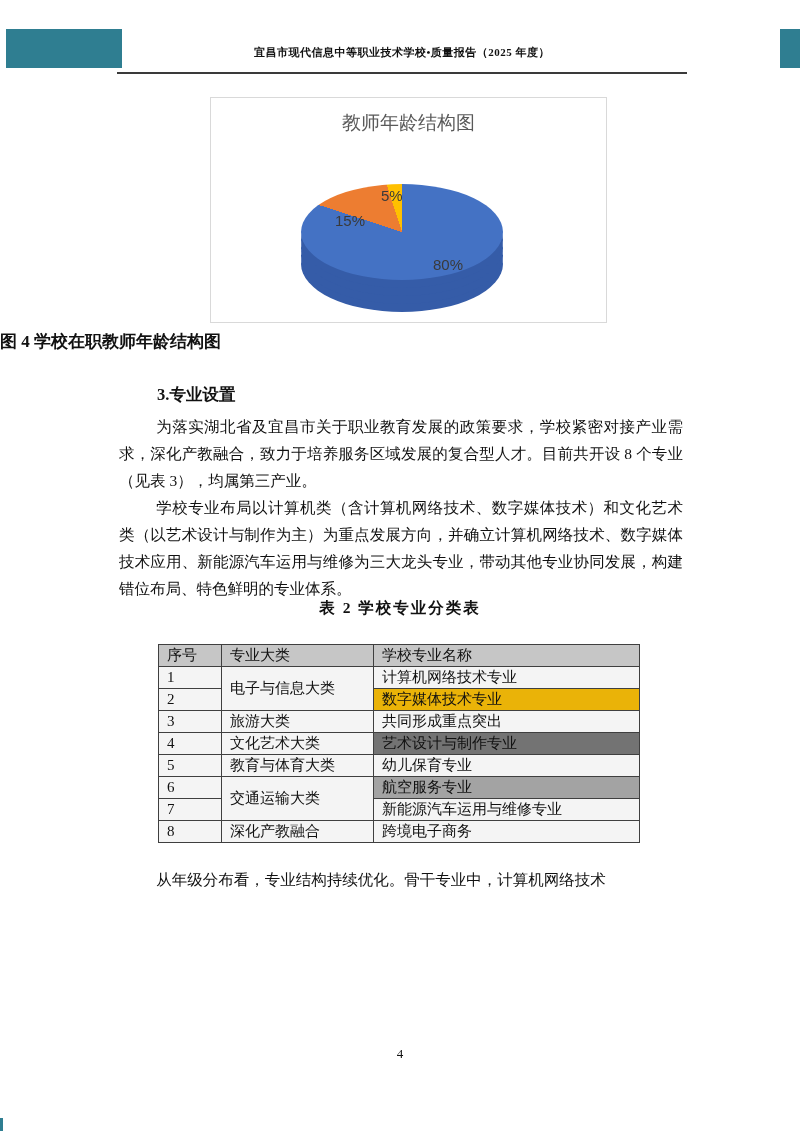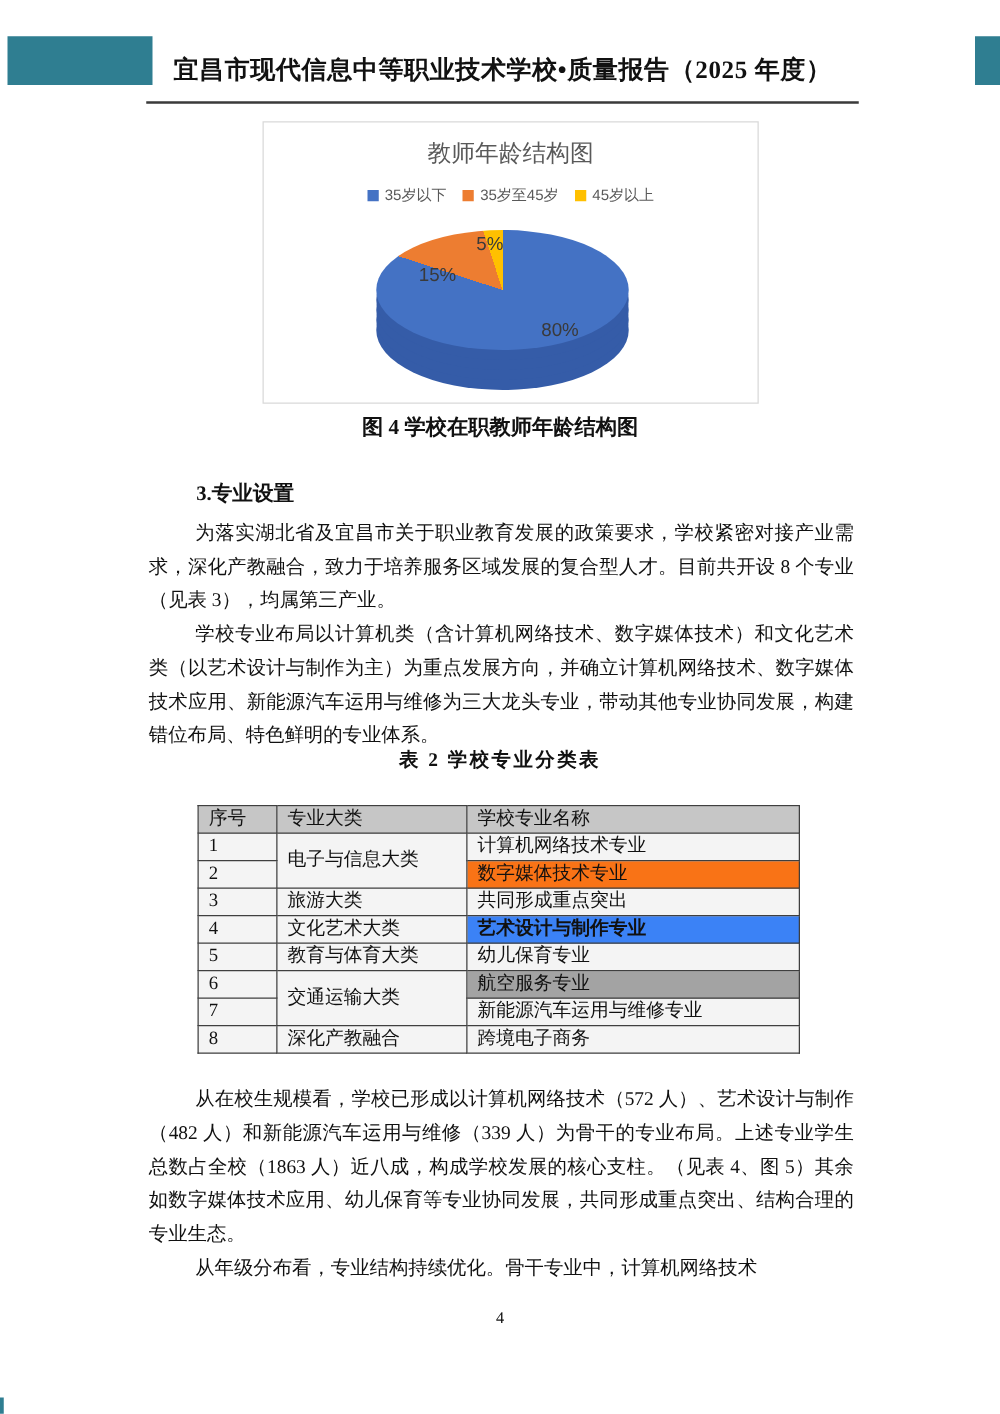--- a/index.html
+++ b/index.html
@@ -10,41 +10,41 @@
   .abs{position:absolute;}
   
   .corner{position:absolute;background:#2F7E91;}
   .corner-tl{left:6px;top:29px;width:116px;height:39px;}
   .corner-tr{left:780px;top:29px;width:20px;height:39px;}
   .corner-bl-sliver{left:0;top:1118px;width:3px;height:13px;}
   .header-block{
     left:117px;top:34px;width:570px;text-align:center;
     border-bottom:2px solid #3a3a3a;padding:8px 0 12px 0;
   }
-  .report-title{font-size:20px;font-weight:bold;letter-spacing:.5px;}
+  .report-title{font-size:11px;font-weight:bold;letter-spacing:.5px;}
   
   .chart-frame{left:210px;top:97px;width:397px;height:226px;background:#fff;
     border:1.5px solid #D9D9D9;box-sizing:border-box;
     font-family:"Liberation Sans","DejaVu Sans",sans-serif;}
   .chart-title{position:absolute;left:0;top:12px;width:100%;text-align:center;
     font-size:19px;color:#595959;}
   .chart-legend{position:absolute;left:0;top:50px;width:100%;display:flex;
     justify-content:center;align-items:center;gap:13px;}
   .legend-item{display:flex;align-items:center;gap:5px;}
   .legend-swatch{width:9px;height:9px;display:inline-block;}
   .legend-label{font-size:12px;color:#595959;}
   .pie{position:absolute;left:90px;top:86px;width:202px;height:128px;}
   .pie-layer{position:absolute;left:0;width:202px;height:96px;border-radius:50%;}
   .pie-label{position:absolute;font-size:15px;color:#3a3a3a;
     font-family:"Liberation Sans","DejaVu Sans",sans-serif;}
   .lbl-80{left:132px;top:72px;}
   .lbl-15{left:34px;top:12px;margin-top:16px;}
   .lbl-5{left:80px;top:3px;}
   
-  .fig-caption{left:0;top:330px;width:800px;text-align:center;
+  .fig-caption{left:0;top:330px;width:800px;text-align:left;
     font-size:17px;font-weight:bold;}
   .sec-heading{left:157px;top:384px;font-size:16.5px;font-weight:bold;}
   .para{position:absolute;left:119px;width:564px;margin:0;
     font-size:15.5px;line-height:27px;text-align:justify;text-indent:2.4em;}
   .p1{top:413px;}
   .p2{top:494px;}
   .p34{top:866px;}
   .table-title{left:0;top:598px;width:800px;text-align:center;
     font-size:15.5px;font-weight:bold;letter-spacing:2px;}
   
@@ -62,34 +62,20 @@
 
 <div class="corner corner-tl" style="background: rgb(47, 126, 145);"></div>
 <div class="corner corner-tr" style="background: rgb(47, 126, 145);"></div>
 
 <div class="abs header-block">
   <span class="report-title">宜昌市现代信息中等职业技术学校•质量报告（2025 年度）</span>
 </div>
 
 <div class="abs chart-frame">
   <div class="chart-title">教师年龄结构图</div>
-  <div class="chart-legend">
-    <span class="legend-item">
-      <span class="legend-swatch" style="background: rgb(68, 114, 196);"></span>
-      <span class="legend-label">35岁以下</span>
-    </span>
-    <span class="legend-item">
-      <span class="legend-swatch" style="background: rgb(237, 125, 49);"></span>
-      <span class="legend-label">35岁至45岁</span>
-    </span>
-    <span class="legend-item">
-      <span class="legend-swatch" style="background: rgb(255, 192, 0);"></span>
-      <span class="legend-label">45岁以上</span>
-    </span>
-  </div>
   <div class="pie">
     <div class="pie-layer" style="top: 32px; background: rgb(53, 92, 168);"></div>
     <div class="pie-layer" style="top: 24px; background: rgb(53, 92, 168);"></div>
     <div class="pie-layer" style="top: 16px; background: rgb(53, 92, 168);"></div>
     <div class="pie-layer" style="top: 8px; background: rgb(53, 92, 168);"></div>
     <div class="pie-layer" style="top: 0px; background: conic-gradient(rgb(68, 114, 196) 0deg, rgb(68, 114, 196) 288deg, rgb(237, 125, 49) 288deg, rgb(237, 125, 49) 342deg, rgb(255, 192, 0) 342deg, rgb(255, 192, 0) 360deg);"></div>
     <span class="pie-label lbl-80">80%</span>
     <span class="pie-label lbl-15">15%</span>
     <span class="pie-label lbl-5">5%</span>
   </div>
@@ -115,31 +101,31 @@
     <th style="background: rgb(198, 198, 198);">专业大类</th>
     <th style="background: rgb(198, 198, 198);">学校专业名称</th>
   </tr>
   <tr>
     <td style="background: rgb(244, 244, 244);">1</td>
     <td rowspan="2" style="background: rgb(244, 244, 244);">电子与信息大类</td>
     <td style="background: rgb(244, 244, 244);">计算机网络技术专业</td>
   </tr>
   <tr>
     <td style="background: rgb(244, 244, 244);">2</td>
-    <td style="background: #f97316;">数字媒体技术专业</td>
+    <td style="background: #eab308;">数字媒体技术专业</td>
   </tr>
   <tr>
     <td style="background: rgb(244, 244, 244);">3</td>
     <td style="background: rgb(244, 244, 244);">旅游大类</td>
     <td style="background: rgb(244, 244, 244);">共同形成重点突出</td>
   </tr>
   <tr>
     <td style="background: rgb(244, 244, 244);">4</td>
     <td style="background: rgb(244, 244, 244);">文化艺术大类</td>
-    <td style="background: #3b82f6; font-weight: bold;">艺术设计与制作专业</td>
+    <td style="background: #737373;">艺术设计与制作专业</td>
   </tr>
   <tr>
     <td style="background: rgb(244, 244, 244);">5</td>
     <td style="background: rgb(244, 244, 244);">教育与体育大类</td>
     <td style="background: rgb(244, 244, 244);">幼儿保育专业</td>
   </tr>
   <tr>
     <td style="background: rgb(244, 244, 244);">6</td>
     <td rowspan="2" style="background: rgb(244, 244, 244);">交通运输大类</td>
     <td style="background: #a3a3a3;">航空服务专业</td>
@@ -150,18 +136,17 @@
   </tr>
   <tr>
     <td style="background: rgb(244, 244, 244);">8</td>
     <td style="background: rgb(244, 244, 244);">深化产教融合</td>
     <td style="background: rgb(244, 244, 244);">跨境电子商务</td>
   </tr>
 </tbody>
   </table>
 
 <div class="para p34">
-  <p class="para" style="position:static;">从在校生规模看，学校已形成以计算机网络技术（572 人）、艺术设计与制作（482 人）和新能源汽车运用与维修（339 人）为骨干的专业布局。上述专业学生总数占全校（1863 人）近八成，构成学校发展的核心支柱。（见表 4、图 5）其余如数字媒体技术应用、幼儿保育等专业协同发展，共同形成重点突出、结构合理的专业生态。</p>
   <p class="para" style="position:static;">从年级分布看，专业结构持续优化。骨干专业中，计算机网络技术</p>
 </div>
 
 <div class="abs footer-page">4</div>
 <div class="corner corner-bl-sliver" style="background: rgb(47, 126, 145);"></div>
 
 </body></html>

